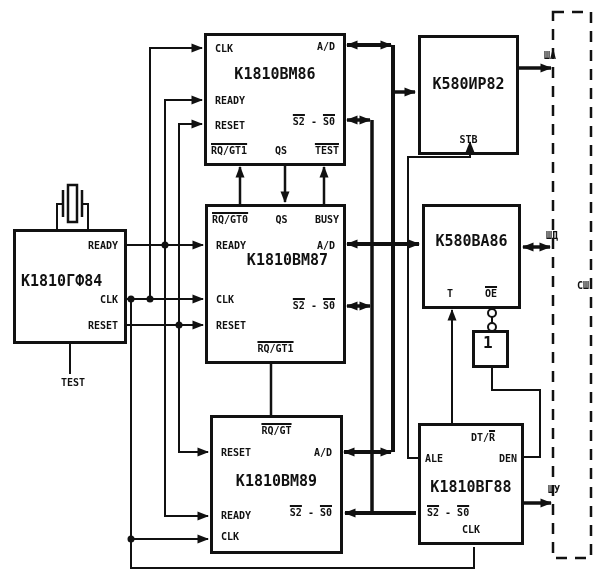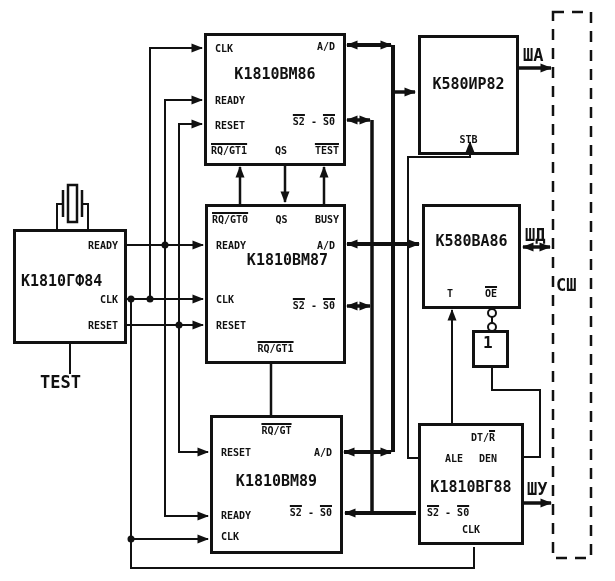--- a/index.html
+++ b/index.html
@@ -16,22 +16,22 @@
   .lbl {
     position:absolute; font-weight:bold; font-size:10px; line-height:18px;
     white-space:pre; letter-spacing:0px;
   }
   .title { font-size:15px; }
   .ctr { left:0; right:0; text-align:center; }
   .row { position:absolute; left:0; right:0; display:flex; justify-content:space-between; }
   .row .lbl { position:static; }
   .ov { text-decoration:overline; text-decoration-thickness:2px; }
   .freelbl {
-    position:absolute; font-weight:bold; font-size:17px; line-height:17px;
-    white-space:pre; z-index:4;
+    position:absolute; font-weight:bold; font-size:10px; line-height:17px;
+    white-space:pre; z-index:4;margin-left:21px;
   }
 </style>
 </head>
 <body>
 
 <div class="canvas">
 
   <svg class="wires" width="615" height="581" viewBox="0 0 615 581">
     <defs>
       <marker id="ah" viewBox="0 0 12 10" markerWidth="12" markerHeight="10" refX="11" refY="5" orient="auto-start-reverse" markerUnits="userSpaceOnUse">
@@ -171,21 +171,21 @@
     <div class="lbl" style="left:22px;bottom:3px;">T</div>
     <div class="lbl ov" style="left:60px;bottom:3px;">OE</div>
   </div>
 
   <div class="block" style="left:472px;top:330px;width:37px;height:38px;">
     <div class="lbl" style="left:8px;top:1px;font-size:16px;">1</div>
   </div>
 
   <div class="block" style="left:418px;top:423px;width:106px;height:122px;">
     <div class="lbl ctr" style="top:3px;padding-left:24px;"><span>DT/</span><span class="ov">R</span></div>
-    <div class="row" style="top:24px;padding:0 24px;">
+    <div class="row" style="top:24px;padding:0 4px;">
       <span class="lbl">ALE</span>
       <span class="lbl">DEN</span>
     </div>
     <div class="lbl title ctr" style="top:52px;">К1810ВГ88</div>
     <div class="lbl" style="left:6px;top:78px;"><span class="ov">S2</span><span> - </span><span class="ov">S0</span></div>
     <div class="lbl ctr" style="bottom:3px;">CLK</div>
   </div>
 
   <div class="freelbl" style="left:523px;top:47px;">ША</div>
   <div class="freelbl" style="left:525px;top:227px;">ШД</div>

